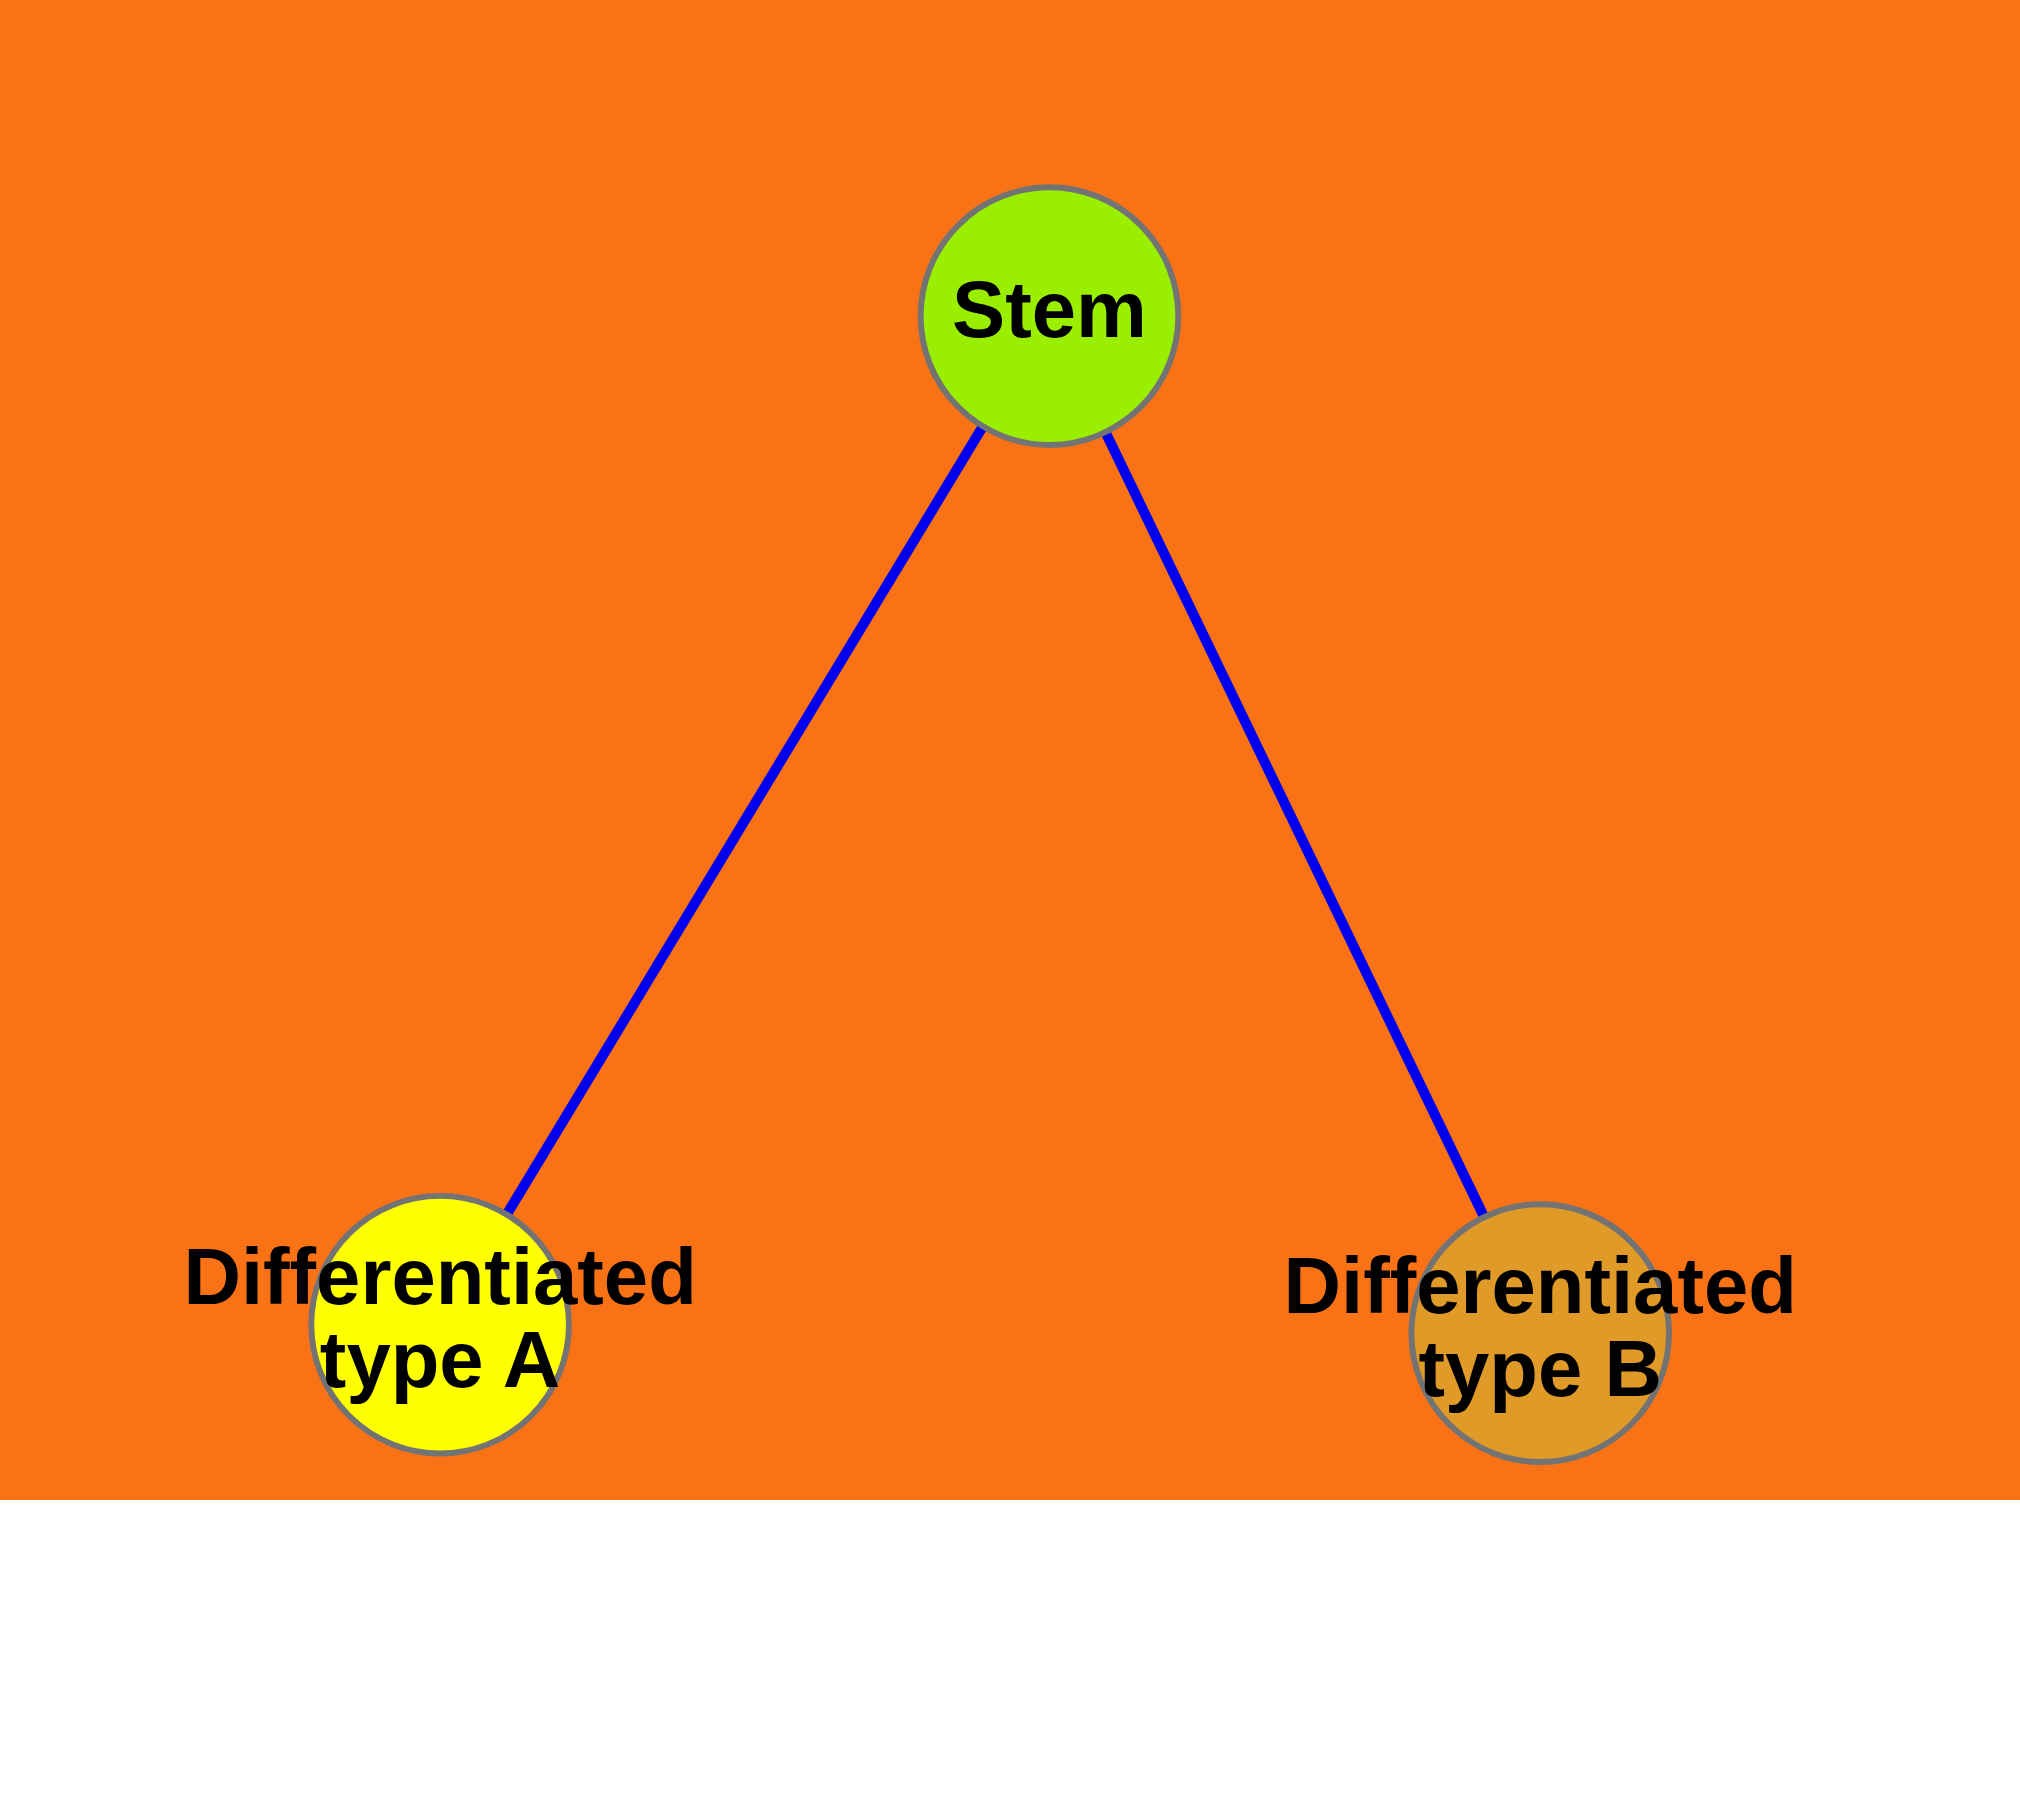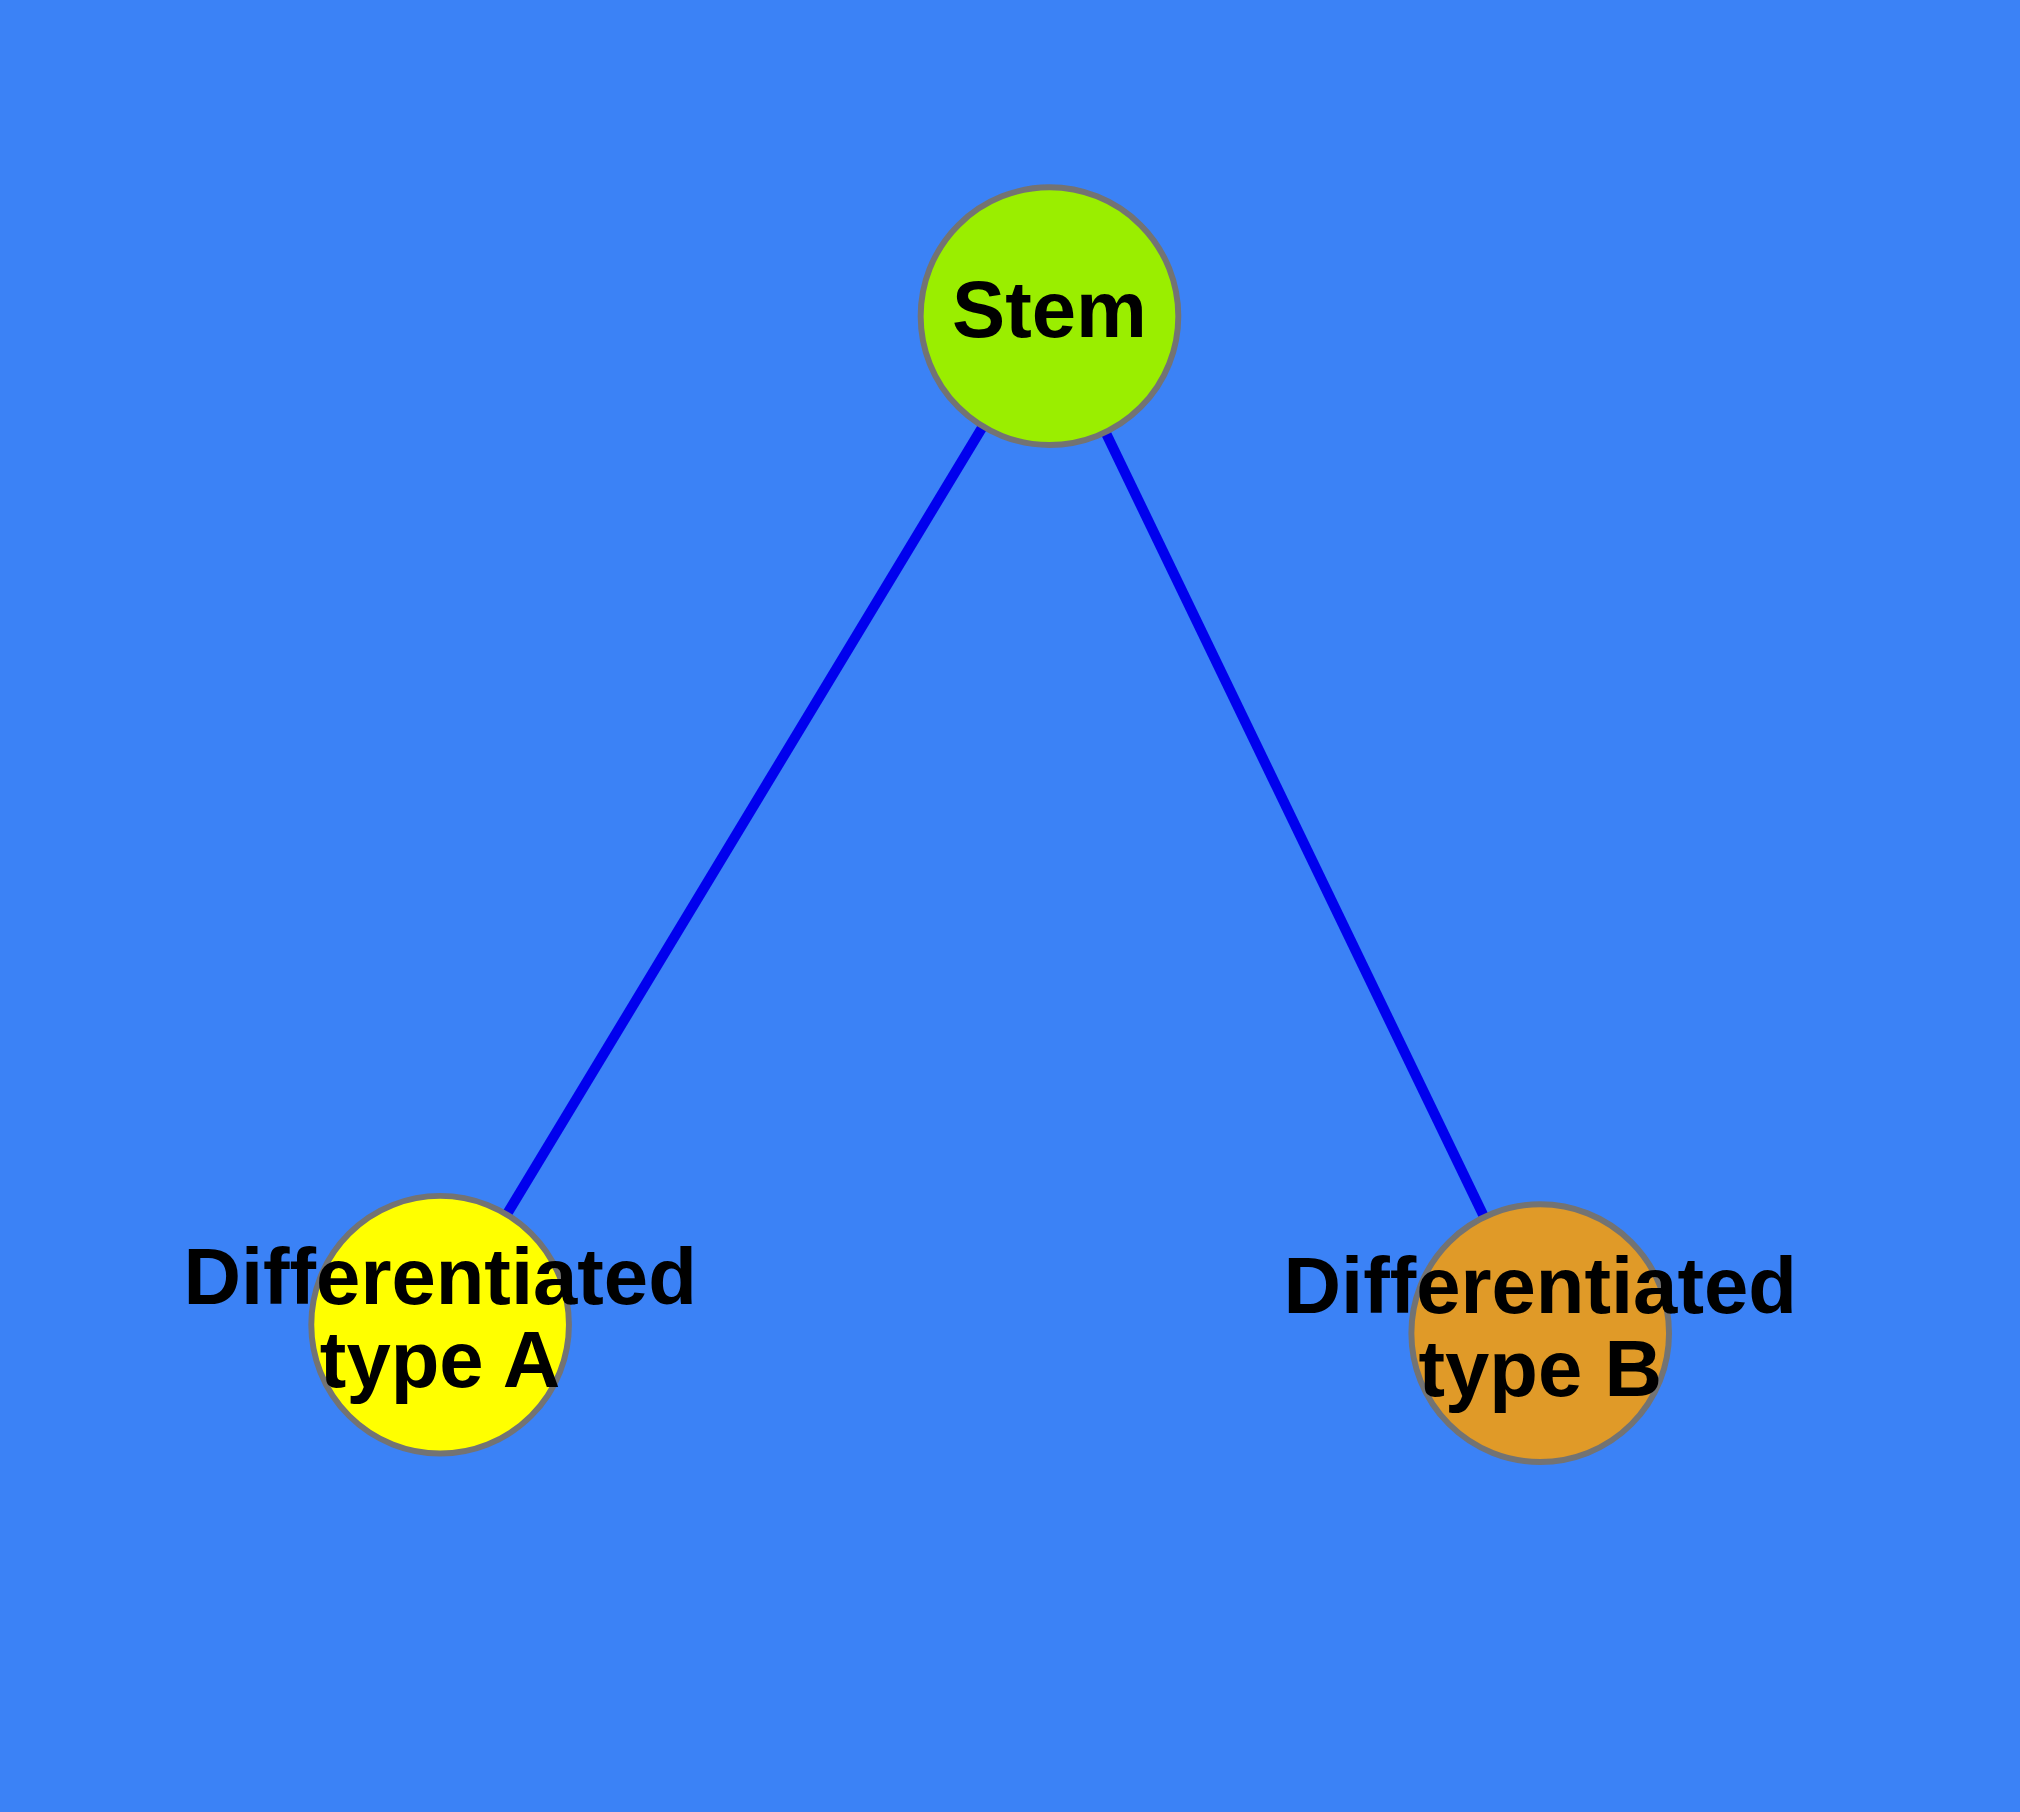--- a/index.html
+++ b/index.html
@@ -28,21 +28,21 @@
     font-weight: bold;
     font-size: 94px;
     fill: #000000;
     text-anchor: middle;
     dominant-baseline: middle;
   }
 </style>
 </head>
 <body>
 
-<div id="canvas" style="width: 2021px; height: 1812px; background: #3b82f6;">
+<div id="canvas" style="width: 2021px; height: 1500px; background: #f97316;">
   <svg id="graph-svg" viewBox="0 0 2384 2138" xmlns="http://www.w3.org/2000/svg">
     <g id="edge-layer">
         <line x1="1159.3950856404895" y1="503.0971461582998" x2="597.6049143595105" y2="1432.9028538417" stroke="#0000ee" stroke-width="12" stroke-linecap="butt"></line>
         <line x1="1304.0531436776273" y1="509.897707103891" x2="1750.9468563223727" y2="1436.102292896109" stroke="#0000ee" stroke-width="12" stroke-linecap="butt"></line>
       </g>
     <g id="node-layer">
         <g>
           <circle cx="1238" cy="373" r="152" fill="#9aee00" stroke="#737373" stroke-width="7"></circle>
           <text class="node-label" x="1238" y="373" font-size="94" fill="#000000"><tspan x="1238">Stem</tspan></text>
         </g>

